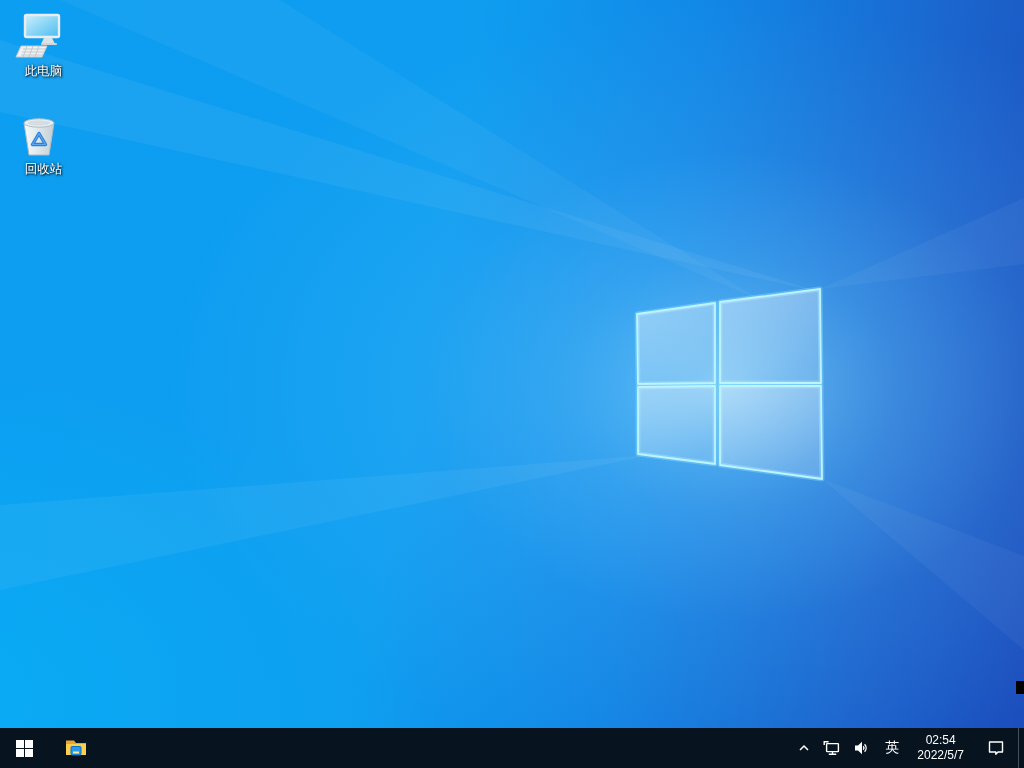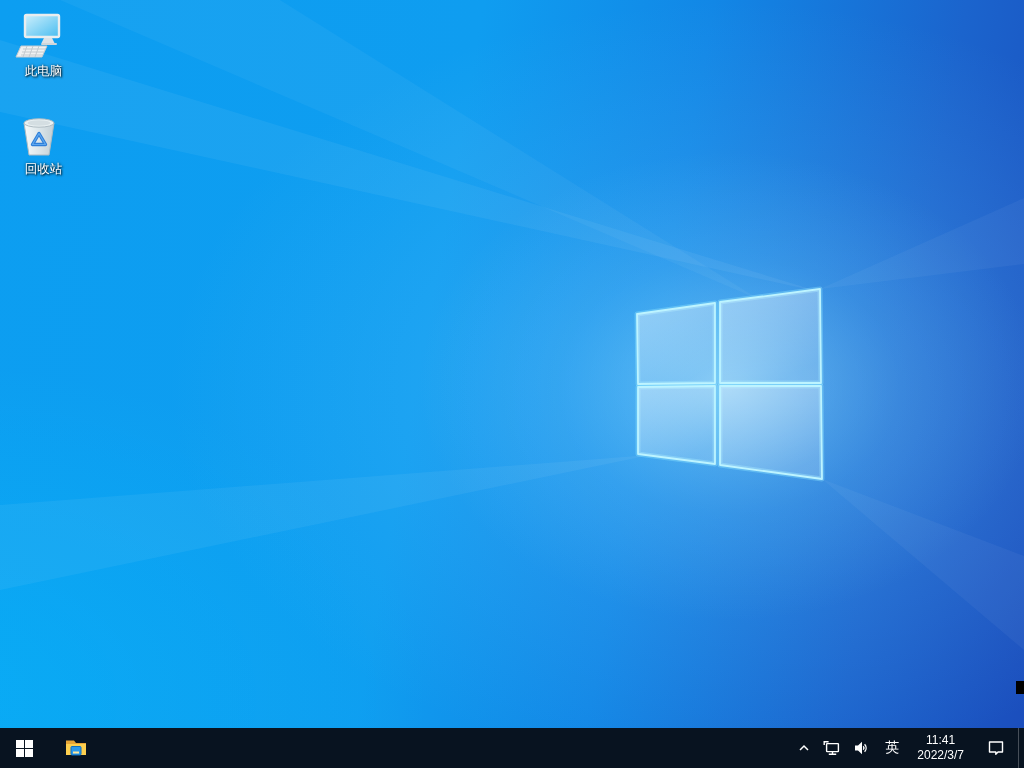--- a/index.html
+++ b/index.html
@@ -171,22 +171,22 @@
       <svg width="20" height="20" viewBox="0 0 20 20">
         <path d="M3 7.6 v4.8 h3 l4 3.8 V3.8 L6 7.6 z" fill="#fff"></path>
         <path d="M12.6 6.2 a5.6 5.6 0 0 1 0 7.6" stroke="#fff" stroke-width="1.4" fill="none"></path>
         <path d="M11.3 8.2 a2.9 2.9 0 0 1 0 3.6" stroke="#fff" stroke-width="1.4" fill="none"></path>
       </svg>
     </div>
 
     <div class="lang">英</div>
 
     <div class="clock">
-      <span>11:41</span>
-      <span>2022/3/7</span>
+      <span>02:54</span>
+      <span>2022/5/7</span>
     </div>
 
     <div class="tray-btn" style="padding:0 12px">
       <svg width="20" height="20" viewBox="0 0 20 20">
         <path d="M3.5 4 H16.5 V14 H12 l-2.2 2.2 V14 H3.5 z" fill="none" stroke="#fff" stroke-width="1.4" stroke-linejoin="round"></path>
       </svg>
     </div>
 
     <div class="show-desktop"></div>
   </div>

